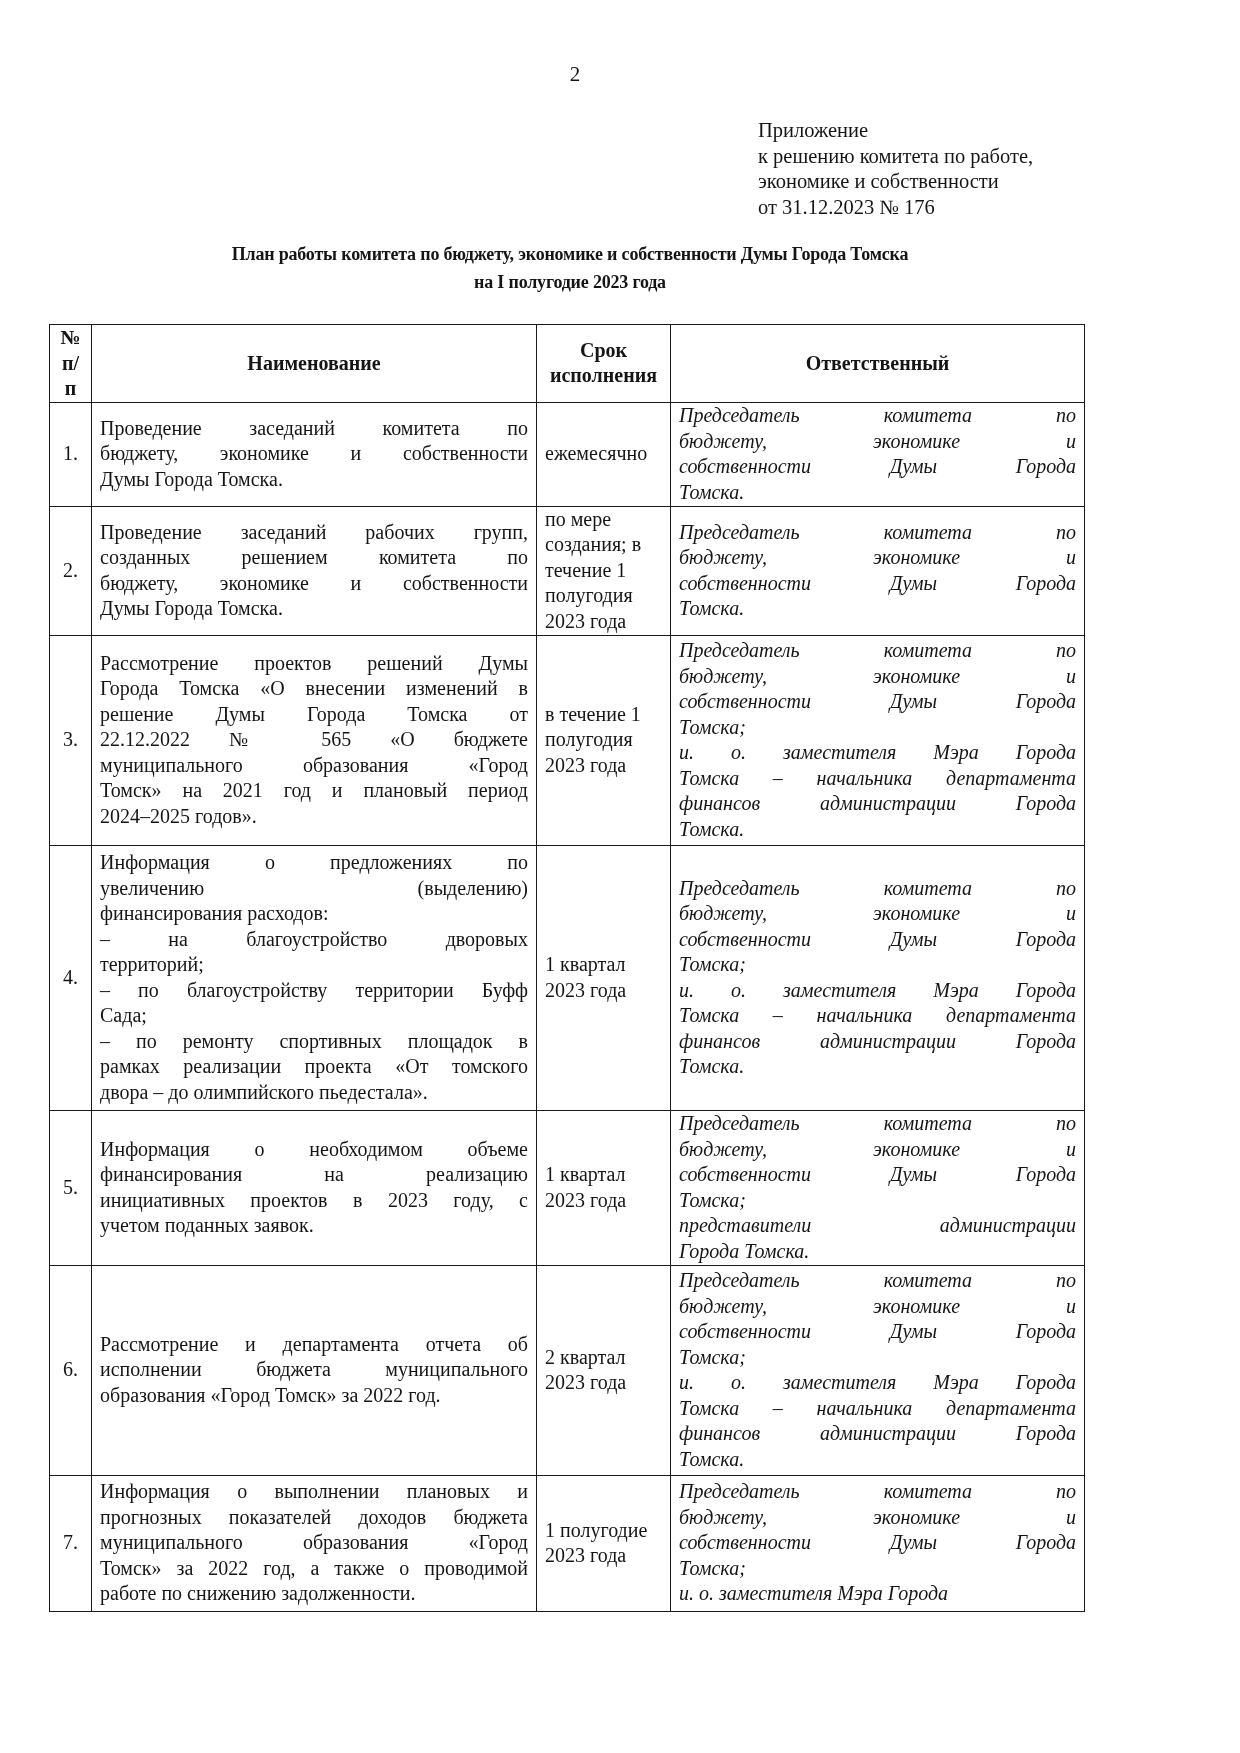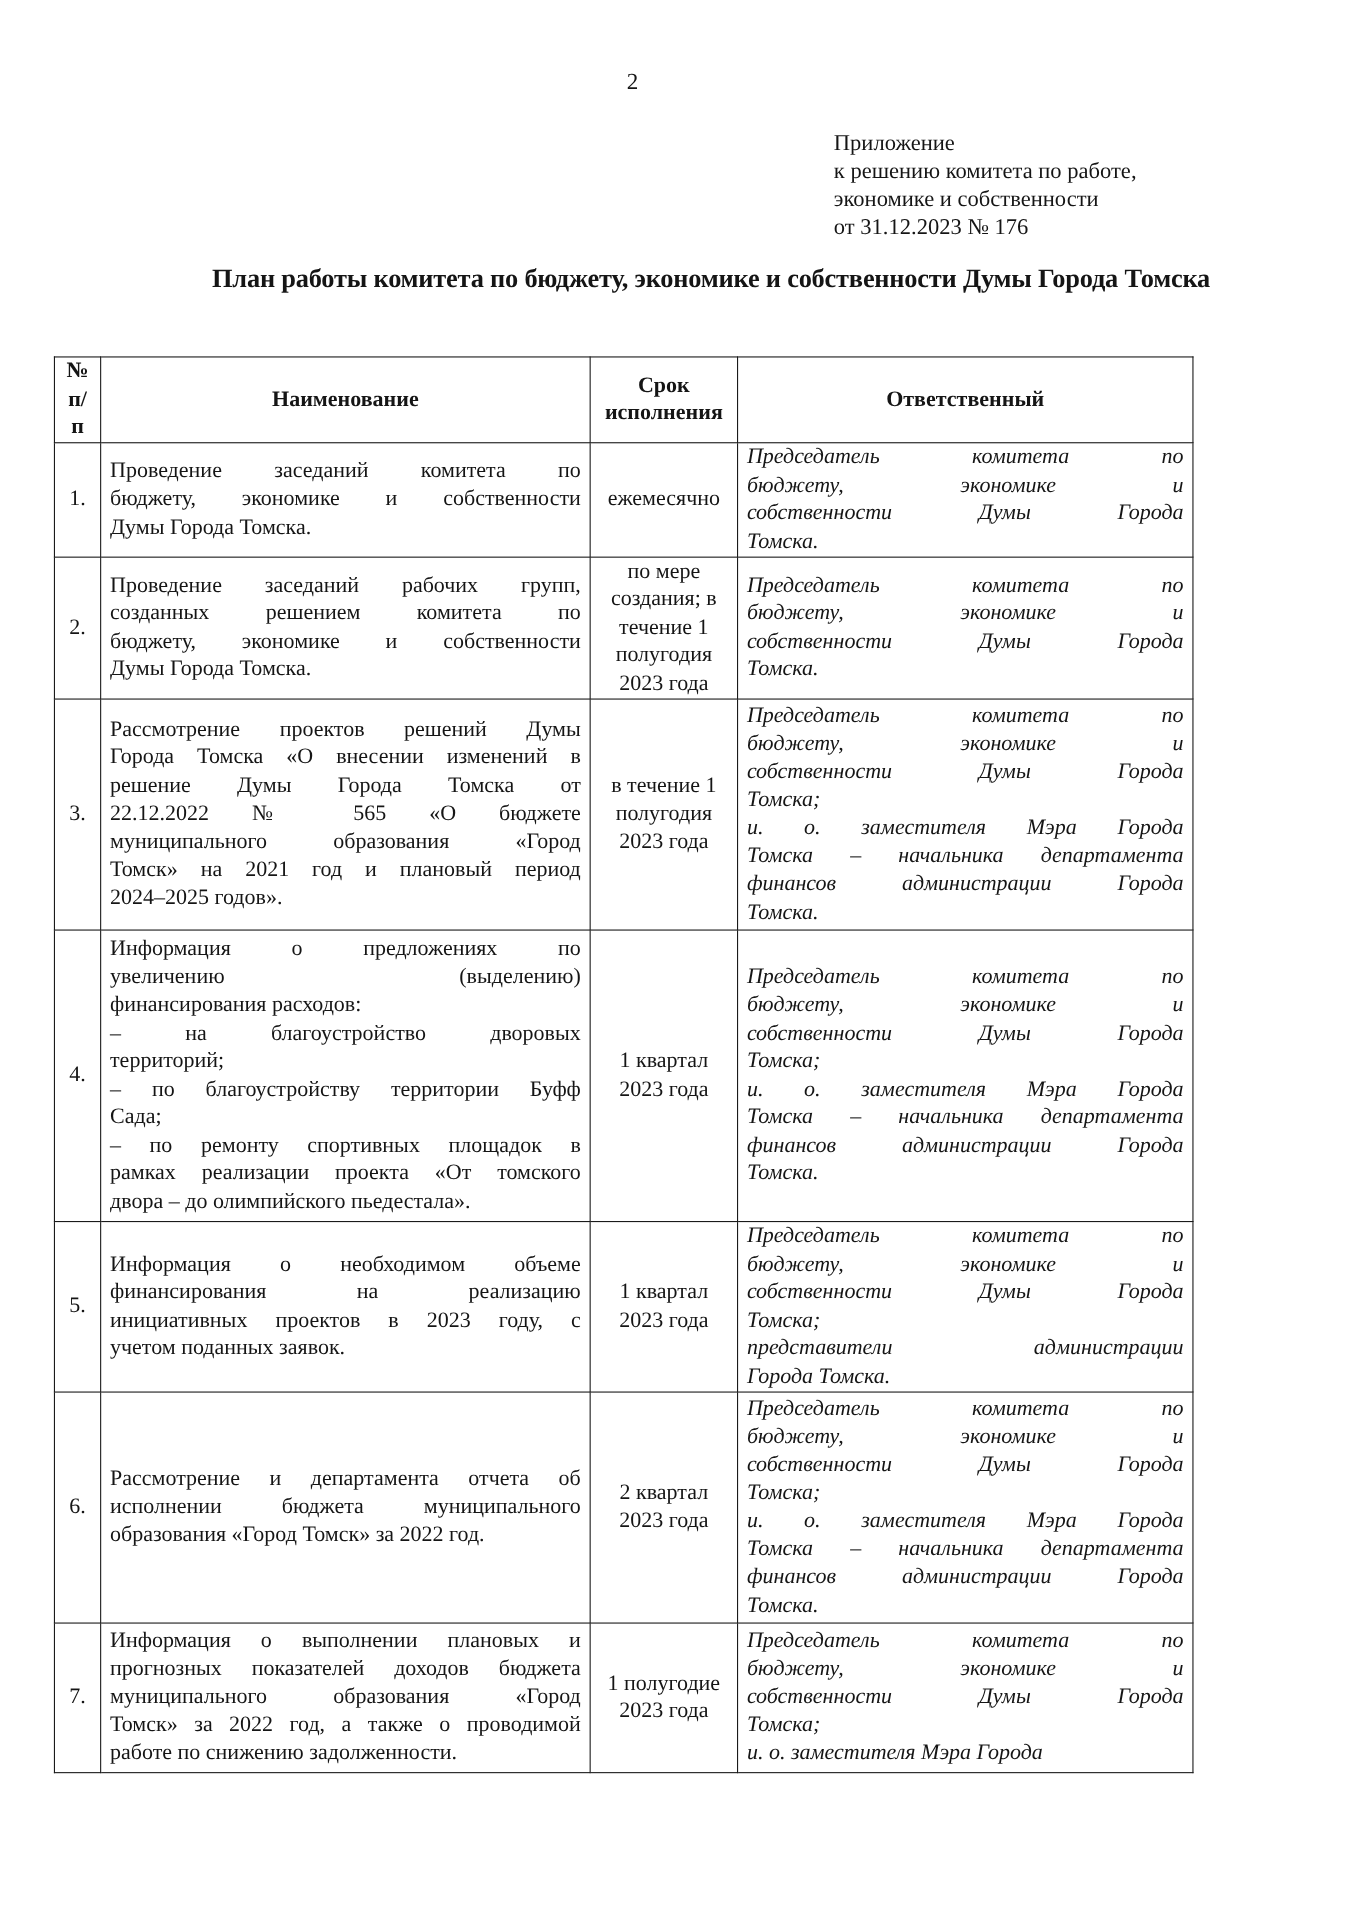--- a/index.html
+++ b/index.html
@@ -3,36 +3,36 @@
 <meta charset="utf-8">
 <style>
   html, body { margin: 0; padding: 0; background: #ffffff; }
   body {
     width: 1240px; height: 1753px; position: relative; overflow: hidden;
     font-family: "Liberation Serif", "DejaVu Serif", serif; color: #151515;
   }
   .page-number { position: absolute; top: 62px; left: 0; width: 1150px; text-align: center; font-size: 21px; }
   .appendix { position: absolute; top: 118px; left: 731px; font-size: 20.5px; line-height: 25.5px; margin-left: 27px; }
   .title {
-    position: absolute; top: 240px; left: 40px; width: 1060px; text-align: right;
-    font-weight: bold; font-size: 24px; line-height: 28px; letter-spacing: -0.2px;
+    position: absolute; top: 240px; left: 40px; width: 1060px; text-align: center;
+    font-weight: bold; font-size: 18px; line-height: 28px; letter-spacing: -0.2px;
   }
   table.plan {
     position: absolute; top: 324px; left: 49px; width: 1036px;
     border-collapse: collapse; table-layout: fixed; font-size: 20px; line-height: 25.5px;
   }
   table.plan th, table.plan td { border: 1.5px solid #1a1a1a; vertical-align: middle; padding: 0 8px; }
   table.plan th { font-weight: bold; text-align: center; }
   .col-num { width: 42px; }
   .col-name { width: 445px; }
   .col-term { width: 134px; }
   .col-resp { }
   td.num { text-align: center; padding: 0 4px; }
   td.name { text-align: justify; }
-  td.term { text-align: center; }
+  td.term { text-align: left; }
   td.resp { text-align: justify; font-style: italic; }
   .line { display: block; text-align: justify; text-align-last: justify; }
   .line.last { text-align-last: left; }
   .plain { display: block; }
   tr.hdr { height: 53px; }
   tr.r1 { height: 104px; }
   tr.r2 { height: 129px; }
   tr.r3 { height: 210px; }
   tr.r4 { height: 265px; }
   tr.r5 { height: 155px; }
@@ -46,20 +46,21 @@
 
 <div class="appendix">
   <div>Приложение</div>
   <div>к решению комитета по работе,</div>
   <div>экономике и собственности</div>
   <div>от 31.12.2023 № 176</div>
 </div>
 
 <div class="title">
   <div>План работы комитета по бюджету, экономике и собственности Думы Города Томска</div>
+  <div>на I полугодие 2023 года</div>
 </div>
 
 <table class="plan">
   <colgroup>
     <col class="col-num">
       <col class="col-name">
       <col class="col-term">
       <col class="col-resp">
   </colgroup>
   <thead>

